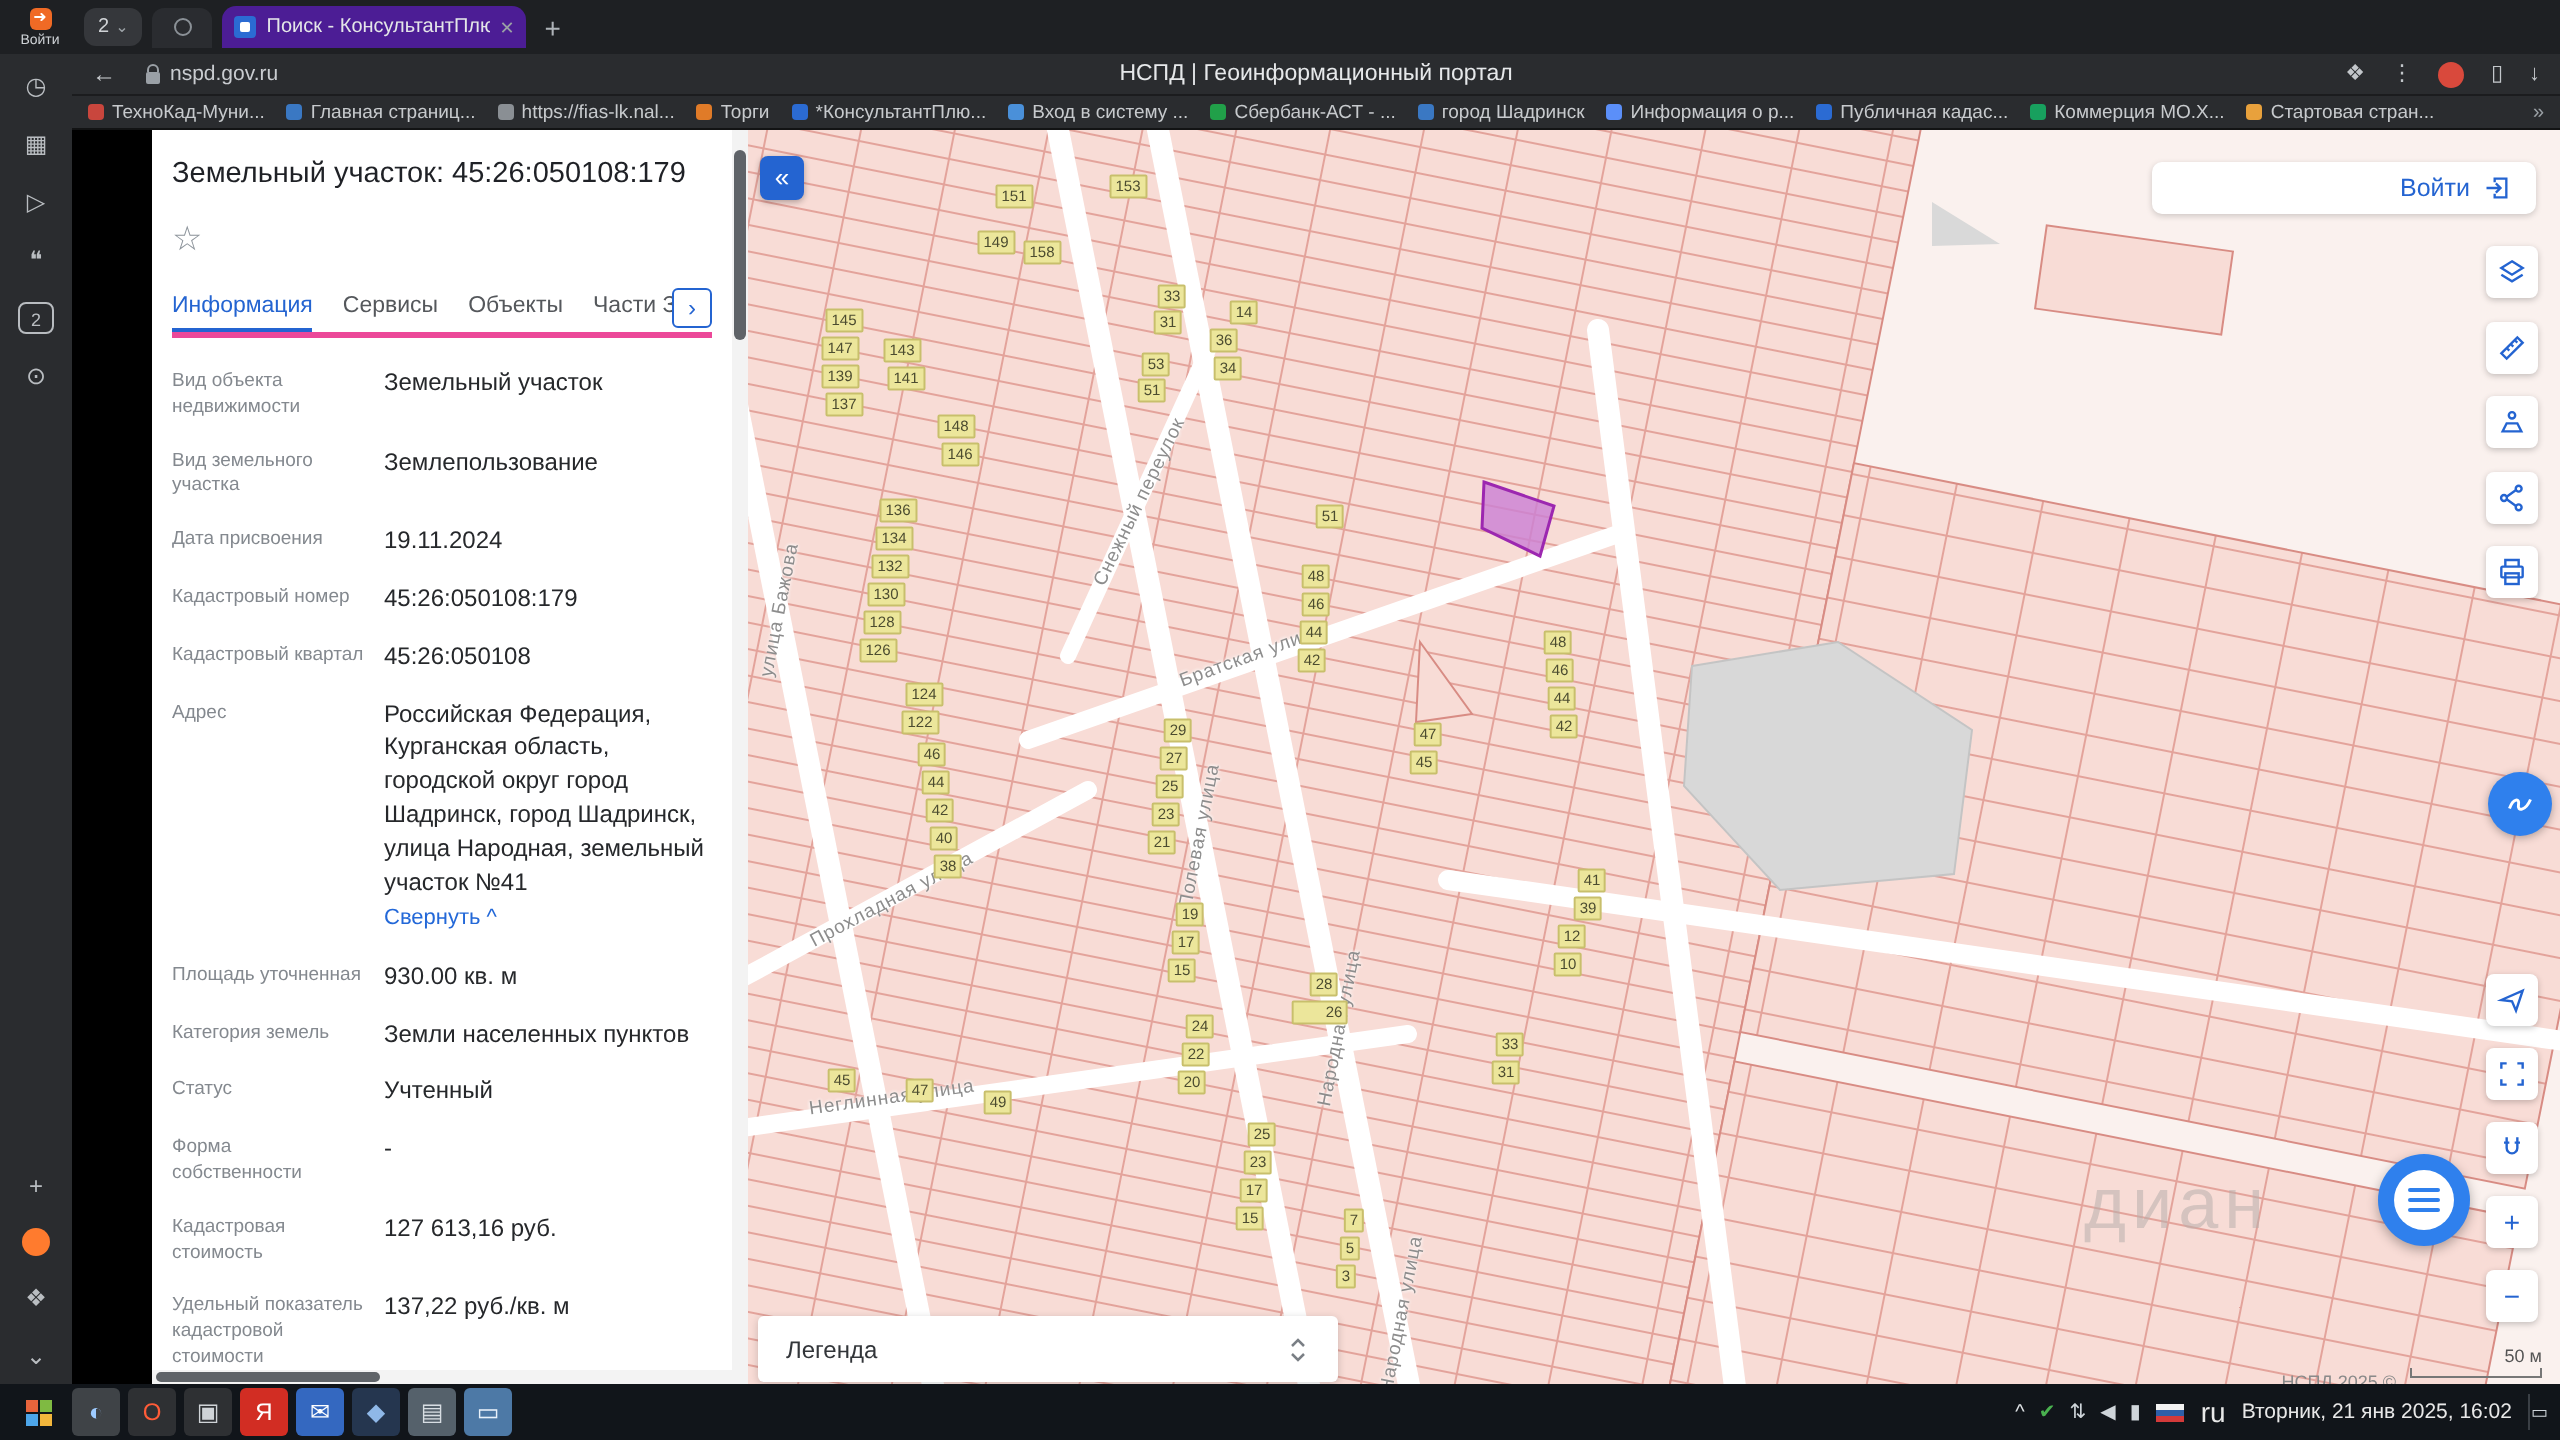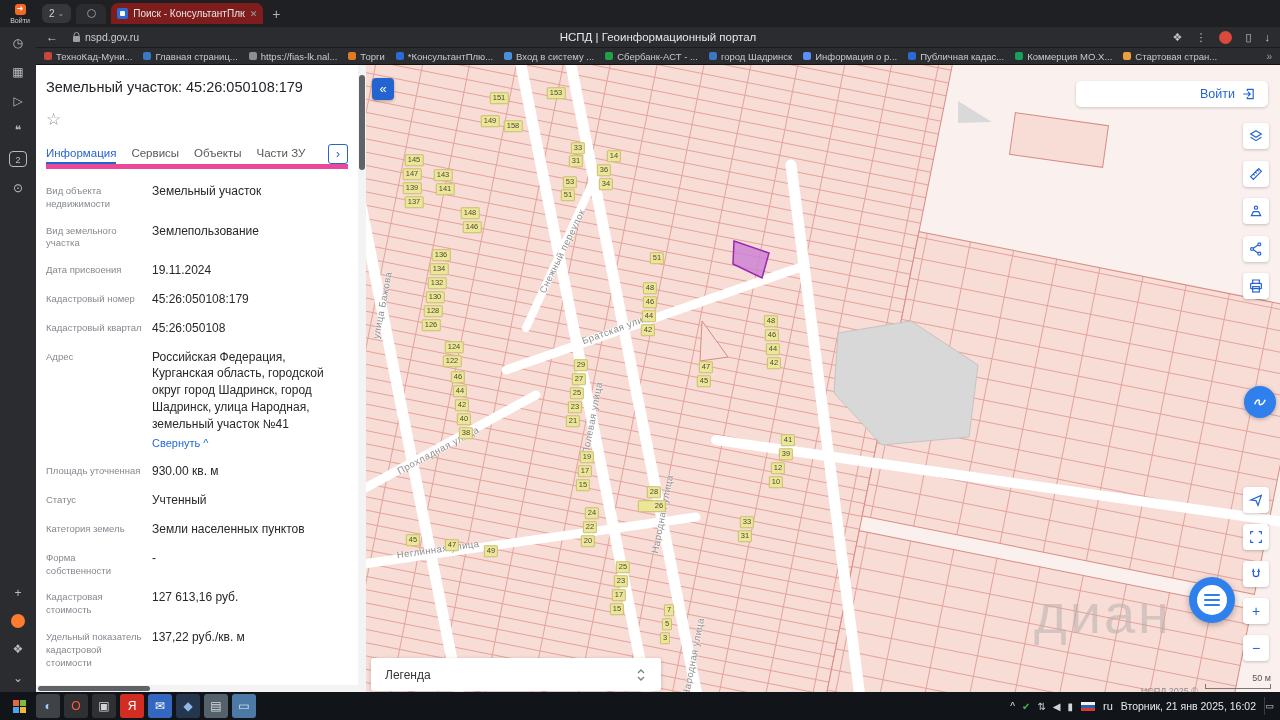--- a/index.html
+++ b/index.html
@@ -9,21 +9,21 @@
 
   
   .tabstrip { height:27px; background:#1e2023; display:flex; align-items:center; gap:5px; padding:0 6px 0 3px; flex:none; }
   .profile { display:flex; flex-direction:column; align-items:center; width:34px; line-height:1; cursor:pointer; }
   .profile-badge { width:11px; height:11px; border-radius:3px; background:#f06a25; color:#fff; font-size:8px; display:flex; align-items:center; justify-content:center; }
   .profile-label { font-size:7px; color:#cfd3d7; margin-top:2px; }
   .tabgroup { background:#35373b; border-radius:6px; height:19px; padding:0 7px; display:flex; align-items:center; gap:3px; color:#d0d3d6; font-size:10px; }
   .tabgroup .caret { font-size:8px; color:#9aa0a5; }
   .minitab { width:30px; height:20px; border-radius:6px 6px 0 0; background:#2a2c30; display:flex; align-items:center; justify-content:center; }
   .favdot { width:9px; height:9px; border-radius:50%; border:1.5px solid #8b9197; }
-  .tab { width:152px; height:21px; background:#7f1d1d; border-radius:7px 7px 0 0; display:flex; align-items:center; gap:5px; padding:0 6px; }
+  .tab { width:152px; height:21px; background:#4c1d95; border-radius:7px 7px 0 0; display:flex; align-items:center; gap:5px; padding:0 6px; }
   .fav { width:11px; height:11px; border-radius:2px; background:#2b6bd3; flex:none; position:relative; }
   .fav::after { content:""; position:absolute; inset:3px; background:#fff; border-radius:1px; }
   .tab-title { font-size:10px; color:#e4e6e8; white-space:nowrap; overflow:hidden; flex:1; }
   .tab-close { font-size:9px; color:#9aa0a5; cursor:pointer; }
   .newtab { color:#aeb3b8; font-size:14px; padding:0 4px; cursor:pointer; }
 
   .lower { flex:1; display:flex; min-height:0; }
   .edge { width:36px; background:#2a2c2f; display:flex; flex-direction:column; align-items:center; padding:8px 0 6px; flex:none; }
   .edge-top,.edge-bottom { display:flex; flex-direction:column; align-items:center; gap:13px; }
   .edge-bottom { margin-top:auto; }
@@ -43,24 +43,24 @@
   .bookmarks { height:17px; background:#2a2c2f; border-bottom:1px solid #121314; display:flex; align-items:center; padding:0 8px; flex:none; }
   .bm-list { display:flex; align-items:center; gap:11px; overflow:hidden; flex:1; }
   .bm { display:flex; align-items:center; gap:4px; cursor:pointer; flex:none; }
   .bm-ic { width:8px; height:8px; border-radius:2px; flex:none; }
   .bm-lb { font-size:9.5px; color:#c7cacd; white-space:nowrap; }
   .bm-more { color:#9aa0a5; font-size:10px; margin-left:6px; cursor:pointer; }
 
   .content { flex:1; display:flex; min-height:0; }
 
   
-  .panel { width:330px; background:#fff; position:relative; padding:14px 18px 0 10px; flex:none; overflow:hidden; }
+  .panel { width:298px; background:#fff; position:relative; padding:14px 18px 0 10px; flex:none; overflow:hidden;margin-left:40px; }
   .panel-title { font-size:14.5px; color:#1f2126; margin-bottom:14px; }
   .panel-star { font-size:17px; color:#8d949b; margin-bottom:14px; cursor:pointer; width:20px; }
-  .ptabs-row { position:relative; border-bottom:5px solid #ec4899; height:25px; margin-bottom:14px; }
+  .ptabs-row { position:relative; border-bottom:3px solid #ec4899; height:25px; margin-bottom:14px; }
   .ptabs { display:flex; gap:15px; overflow:hidden; width:262px; height:100%; }
   .ptab { font-size:11.5px; color:#55585c; white-space:nowrap; cursor:pointer; padding-top:3px; }
   .ptab.active { color:#2464d1; box-shadow:inset 0 -2px 0 #2464d1; }
   .tabs-more { position:absolute; right:0; top:0; width:20px; height:20px; background:#fff; border:1px solid #2464d1; border-radius:3px; color:#2464d1; font-size:12px; line-height:18px; text-align:center; cursor:pointer; }
   .frow { display:flex; gap:10px; margin-bottom:12px; }
   .flab { width:96px; flex:none; font-size:9.5px; color:#84898f; line-height:1.35; padding-top:2px; }
   .fval { font-size:12px; color:#26282b; line-height:1.4; }
   .flink { color:#2368d8; font-size:11px; cursor:pointer; display:inline-block; margin-top:3px; }
   .vsb { position:absolute; top:0; right:0; width:8px; height:100%; background:#f3f3f3; }
   .vsb-thumb { position:absolute; top:10px; left:1px; width:6px; height:95px; background:#5f6368; border-radius:3px; cursor:grab; }
@@ -76,41 +76,41 @@
   .map-login { position:absolute; top:16px; right:12px; width:192px; height:26px; background:#fff; border-radius:5px; display:flex; align-items:center; justify-content:flex-end; gap:6px; padding:0 12px; box-shadow:0 1px 3px rgba(0,0,0,.18); cursor:pointer; }
   .map-login span { color:#2464d1; font-size:12.5px; }
   .mtool { position:absolute; right:11px; width:26px; height:26px; background:#fff; border-radius:4px; box-shadow:0 1px 3px rgba(0,0,0,.22); display:flex; align-items:center; justify-content:center; color:#2464d1; cursor:pointer; font-size:14px; }
   .round-blue { position:absolute; right:4px; top:321px; width:32px; height:32px; border-radius:50%; background:#2f80ed; display:flex; align-items:center; justify-content:center; box-shadow:0 1px 4px rgba(0,0,0,.3); cursor:pointer; }
   .bigchat { position:absolute; right:45px; top:512px; width:46px; height:46px; border-radius:50%; background:#2f80ed; display:flex; align-items:center; justify-content:center; box-shadow:0 2px 6px rgba(0,0,0,.3); cursor:pointer; }
   .bigchat .inner { width:30px; height:30px; border-radius:50%; background:#fff; display:flex; flex-direction:column; align-items:center; justify-content:center; gap:3px; }
   .bigchat .inner i { display:block; width:16px; height:2px; background:#2f80ed; border-radius:1px; }
   .legend { position:absolute; left:5px; top:593px; width:290px; height:33px; background:#fff; border-radius:3px; box-shadow:0 1px 4px rgba(0,0,0,.18); display:flex; align-items:center; padding:0 14px; cursor:pointer; }
   .legend span { font-size:12px; color:#33363a; }
   .legend svg { margin-left:auto; }
-  .watermark { position:absolute; left:668px; top:516px; font-size:56px; color:#b9b0ad; opacity:.55; letter-spacing:3px; pointer-events:none; }
+  .watermark { position:absolute; left:668px; top:516px; font-size:36px; color:#b9b0ad; opacity:.55; letter-spacing:3px; pointer-events:none; }
   .copyright { position:absolute; right:82px; top:621px; font-size:9px; color:#8a8a8a; }
   .scale { position:absolute; right:9px; top:608px; width:66px; text-align:right; }
   .scale-label { font-size:9px; color:#555; }
   .scale-bar { height:5px; border:1px solid #777; border-top:none; margin-top:1px; }
 
   
   .taskbar { height:28px; background:#11151a; display:flex; align-items:center; padding:0 6px; gap:4px; flex:none; }
   .start { width:26px; height:24px; display:flex; align-items:center; justify-content:center; cursor:pointer; }
   .win { display:grid; grid-template-columns:6px 6px; grid-template-rows:6px 6px; gap:1px; }
   .win i { background:#4da6ea; }
   .win i:nth-child(1){ background:#e8643c; } .win i:nth-child(2){ background:#7fba42; } .win i:nth-child(4){ background:#f2bived; }
   .win i:nth-child(4){ background:#f2b63c; }
   .tapps { display:flex; gap:4px; }
   .tapp { width:24px; height:24px; border-radius:3px; display:flex; align-items:center; justify-content:center; font-size:12px; cursor:pointer; }
   .tray { margin-left:auto; display:flex; align-items:center; gap:8px; }
   .tray-ics { display:flex; align-items:center; gap:7px; }
   .tray-ic { font-size:10px; cursor:pointer; }
   .flag { width:14px; height:9px; display:flex; flex-direction:column; cursor:pointer; }
   .flag i { flex:1; } .flag i:nth-child(1){background:#f2f2f2;} .flag i:nth-child(2){background:#2f5fa8;} .flag i:nth-child(3){background:#d43a3a;}
-  .lang { color:#e8e8e8; font-size:11px; cursor:pointer; }
+  .lang { color:#e8e8e8; font-size:14px; cursor:pointer; }
   .clock { color:#e8e8e8; font-size:10.5px; text-align:right; cursor:pointer; white-space:nowrap; }
   .notif { width:10px; height:18px; border-left:1px solid #3a3f45; color:#cfd5da; font-size:9px; display:flex; align-items:center; justify-content:flex-end; cursor:pointer; }
 </style>
 </head>
 <body>
 
 <div class="stage">
 
   <div class="tabstrip">
     <div class="profile">
@@ -275,29 +275,29 @@
                 <div class="flab">Адрес</div>
                 <div class="fval"><div>Российская Федерация, Курганская область, городской округ город Шадринск, город Шадринск, улица Народная, земельный участок №41</div><span class="flink">Свернуть ^</span></div>
               </div>
               <div class="frow">
                 <div class="flab">Площадь уточненная</div>
                 <div class="fval">
                   <div>930.00 кв. м</div>
                 </div>
               </div>
               <div class="frow">
+                <div class="flab">Категория земель</div>
+                <div class="fval">
+                  <div>Земли населенных пунктов</div>
+                </div>
+              </div>
+              <div class="frow">
                 <div class="flab">Статус</div>
                 <div class="fval">
                   <div>Учтенный</div>
-                </div>
-              </div>
-              <div class="frow">
-                <div class="flab">Категория земель</div>
-                <div class="fval">
-                  <div>Земли населенных пунктов</div>
                 </div>
               </div>
               <div class="frow">
                 <div class="flab">Форма собственности</div>
                 <div class="fval">
                   <div>-</div>
                 </div>
               </div>
               <div class="frow">
                 <div class="flab">Кадастровая стоимость</div>

